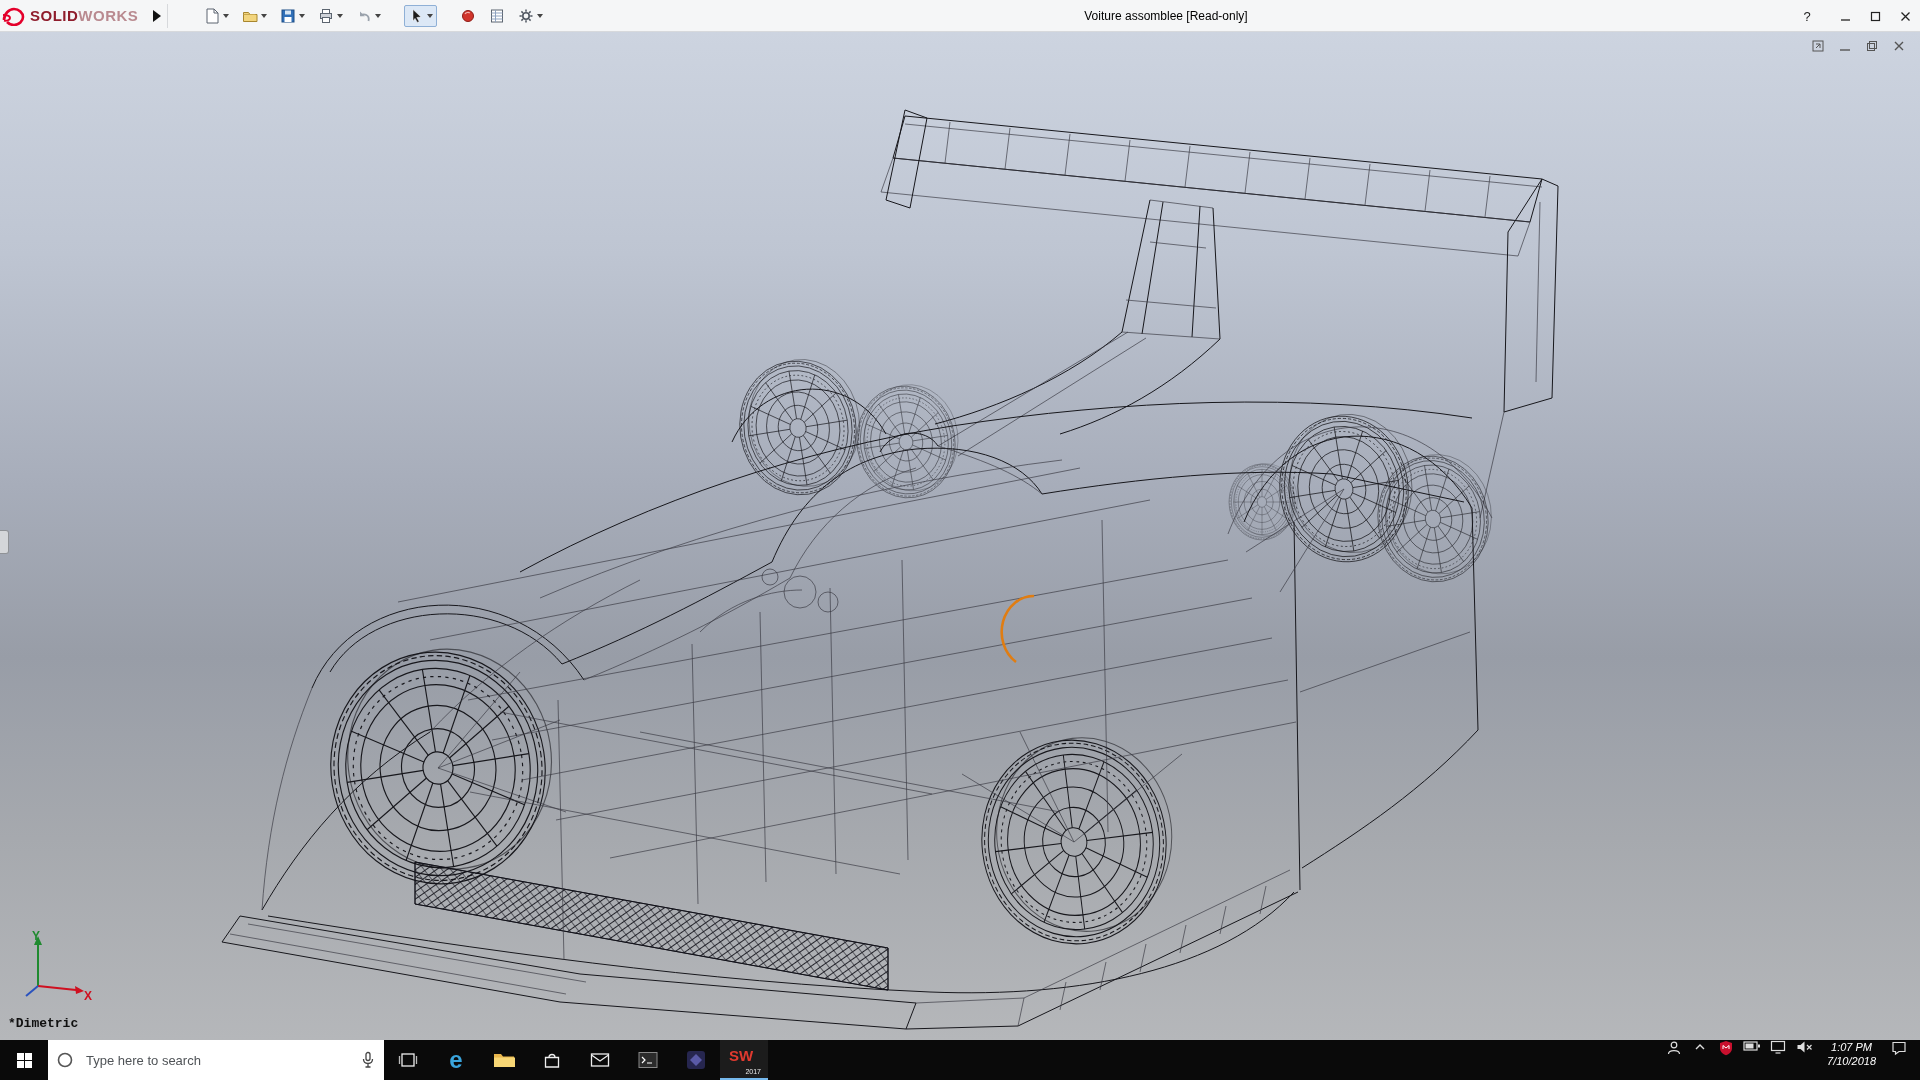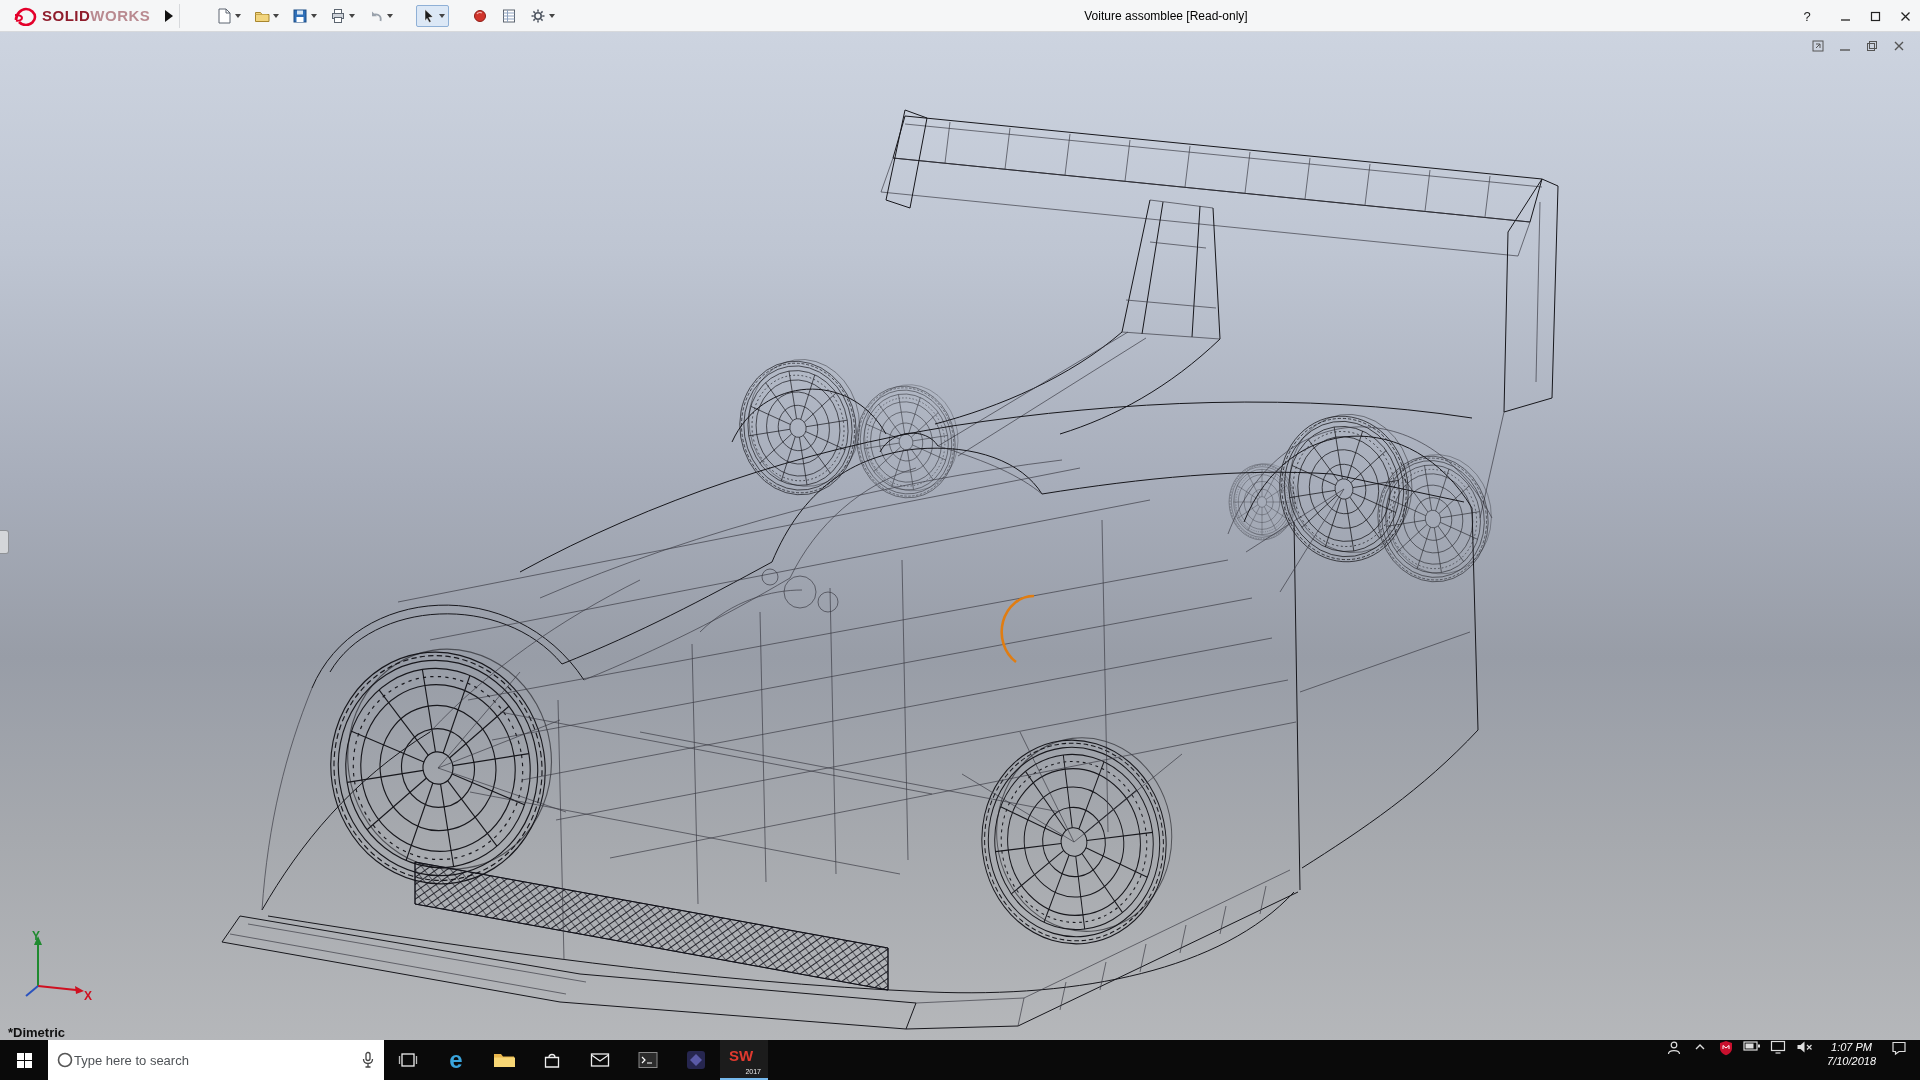--- a/index.html
+++ b/index.html
@@ -2,21 +2,21 @@
 <html><head>
 <meta charset="utf-8">
 <style>
   * { box-sizing: border-box; margin: 0; padding: 0; }
   html,body { width:1920px; height:1080px; overflow:hidden; font-family:"Liberation Sans", sans-serif; }
   .window { position:relative; width:1920px; height:1080px; background:#fff; }
 
   
   .titlebar { position:absolute; top:0; left:0; right:0; height:32px; background:#f5f6f7;
               border-bottom:1px solid #d7d9dc; display:flex; align-items:center; }
-  .brand { display:flex; align-items:center; gap:4px; padding:0 8px 0 12px; height:100%; }
+  .brand { display:flex; align-items:center; gap:4px; padding:0 8px 0 0; height:100%; }
   .brand-bold  { font-size:15px; font-weight:bold; color:#8f1d2c; letter-spacing:.5px; }
   .brand-light { font-size:15px; font-weight:bold; color:#b98a90; letter-spacing:.5px; }
   .flyout { width:22px; height:24px; display:flex; align-items:center; justify-content:center;
             border-right:1px solid #d7d9dc; margin-right:8px; cursor:pointer; }
   .tri-right { width:0; height:0; border-top:6px solid transparent; border-bottom:6px solid transparent; border-left:8px solid #111; }
   .toolbar { display:flex; align-items:center; gap:5px; height:100%; padding-left:24px; }
   .tbtn { display:flex; align-items:center; gap:2px; padding:2px 3px; border:1px solid transparent; border-radius:2px; cursor:pointer; }
   .tbtn.active { background:#dce8f6; border-color:#8fb0d6; }
   .tbtn.group-start { margin-left:14px; }
   .caret { width:0; height:0; border-left:3.5px solid transparent; border-right:3.5px solid transparent; border-top:4px solid #444; margin-left:1px; }
@@ -33,26 +33,26 @@
   .w  { stroke:#17171c; fill:none; stroke-width:1; }
   .w2 { stroke:#3a3a42; fill:none; stroke-width:.8; opacity:.85; }
   .wh { stroke:#17171c; fill:none; stroke-width:1.05; }
   .sel { stroke:#e07d12; fill:none; stroke-width:2.6; }
   .hatchband { stroke:#12121a; stroke-width:1; }
   .child-controls { position:absolute; top:5px; right:12px; display:flex; gap:9px; }
   .cc { width:18px; height:18px; display:flex; align-items:center; justify-content:center; cursor:pointer; }
   .flyout-tab { position:absolute; left:0; top:498px; width:9px; height:24px; background:#d4d6d9;
                 border:1px solid #8f9296; border-left:none; border-radius:0 3px 3px 0; cursor:pointer; }
   .triad { position:absolute; left:18px; bottom:38px; }
-  .orientation { position:absolute; left:8px; bottom:0px; font-size:13px; font-weight:600; color:#101010; }
+  .orientation { position:absolute; left:8px; bottom:9px; font-size:13px; font-weight:600; color:#101010;font-family:Liberation Mono, monospace; }
 
   
   .taskbar { position:absolute; left:0; right:0; bottom:0; height:40px; background:#0a0a0a; display:flex; align-items:stretch; }
   .tslot { width:48px; display:flex; align-items:center; justify-content:center; cursor:pointer; }
-  .search { width:336px; background:#ffffff; display:flex; align-items:center; padding:0 8px; gap:0; }
+  .search { width:336px; background:#ffffff; display:flex; align-items:center; padding:0 8px; gap:12px; }
   .search input { flex:1; border:none; outline:none; background:transparent; font-size:13px; color:#333; font-family:"Liberation Sans",sans-serif; }
   .search input::placeholder { color:#4f5357; opacity:1; }
   .edge-e { color:#3aa5dd; font-size:24px; font-weight:bold; line-height:1; }
   .sw-badge { position:relative; width:30px; height:26px; cursor:pointer; }
   .sw-text { color:#e03a2f; font-size:15px; font-weight:bold; line-height:1; }
   .sw-year { position:absolute; right:-2px; bottom:-2px; color:#e8e8e8; font-size:7px; }
   .tslot.running { box-shadow:inset 0 -2px 0 #76b9ed; background:#1c1c1c; }
   .tray { margin-left:auto; display:flex; align-items:flex-start;font-style:italic; }
   .trayslot { width:26px; display:flex; align-items:center; justify-content:center; cursor:pointer; }
   .clock { display:flex; flex-direction:column; align-items:center; justify-content:center; color:#fff;

